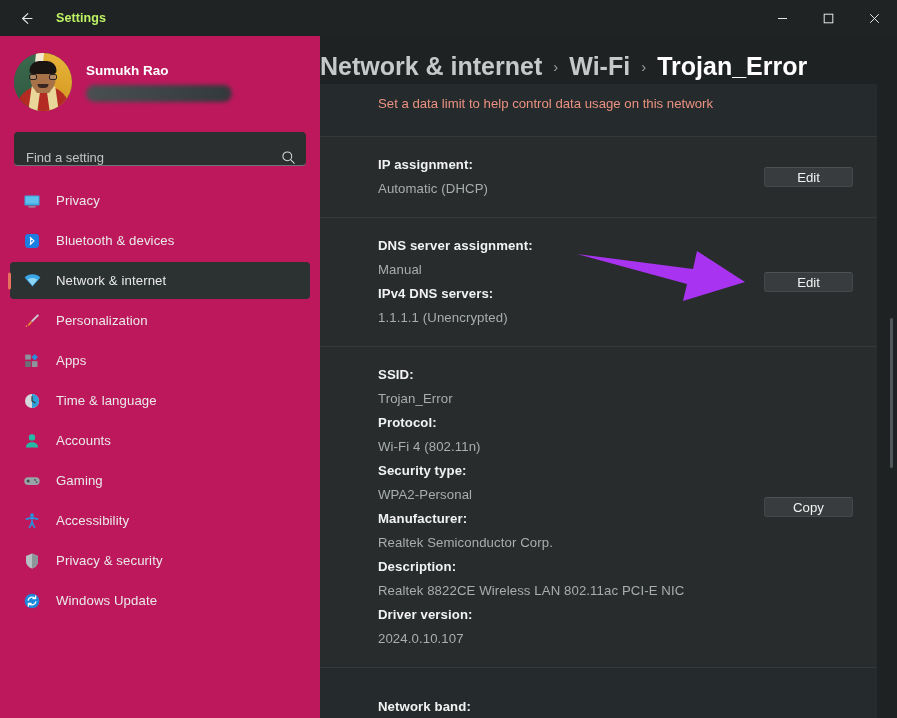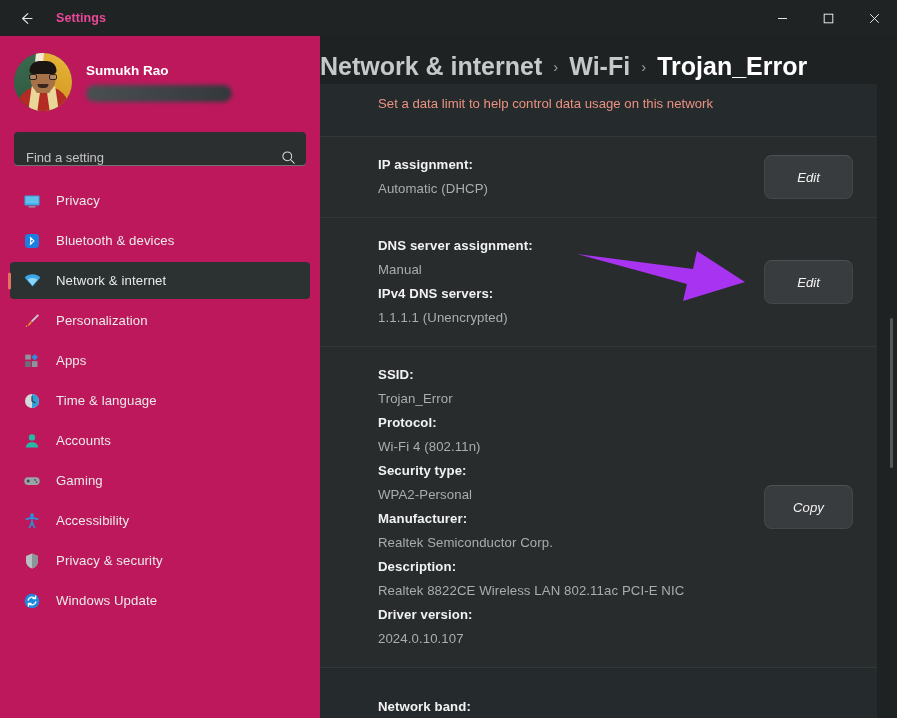--- a/index.html
+++ b/index.html
@@ -37,21 +37,21 @@
     width: 40px; height: 32px;
     margin-left: 6px;
     display: flex; align-items: center; justify-content: center;
     border-radius: 4px;
     cursor: pointer;
   }
   .back-btn svg { display: block; }
   .app-title {
     font-size: 12.5px;
     font-weight: 600;
-    color: #ec4899;
+    color: #bef264;
     margin-left: 10px;
     letter-spacing: .1px;
   }
   .win-controls {
     margin-left: auto;
     display: flex;
     height: 36px;
   }
   .win-btn {
     width: 46px; height: 36px;
@@ -312,31 +312,30 @@
   .data-link {
     font-size: 13.2px;
     color: #eb9181;
     text-decoration: none;
     cursor: pointer;
   }
 
   .btn {
     flex: 0 0 auto;
     min-width: 89px;
-    height: 44px;
+    height: 20px;
     background: #383c3e;
     border: 1px solid #43484a;
     border-top-color: #4c5153;
-    border-radius: 8px;
+    border-radius: 3px;
     color: #f2f2f2;
     font-size: 13.2px;
     font-family: "Liberation Sans", sans-serif;
     cursor: pointer;
     margin-left: 16px;
-    font-style: italic;
   }
 
   
   .annotation-arrow {
     position: absolute;
     left: 575px;
     top: 248px;
     width: 175px;
     height: 64px;
     z-index: 25;

